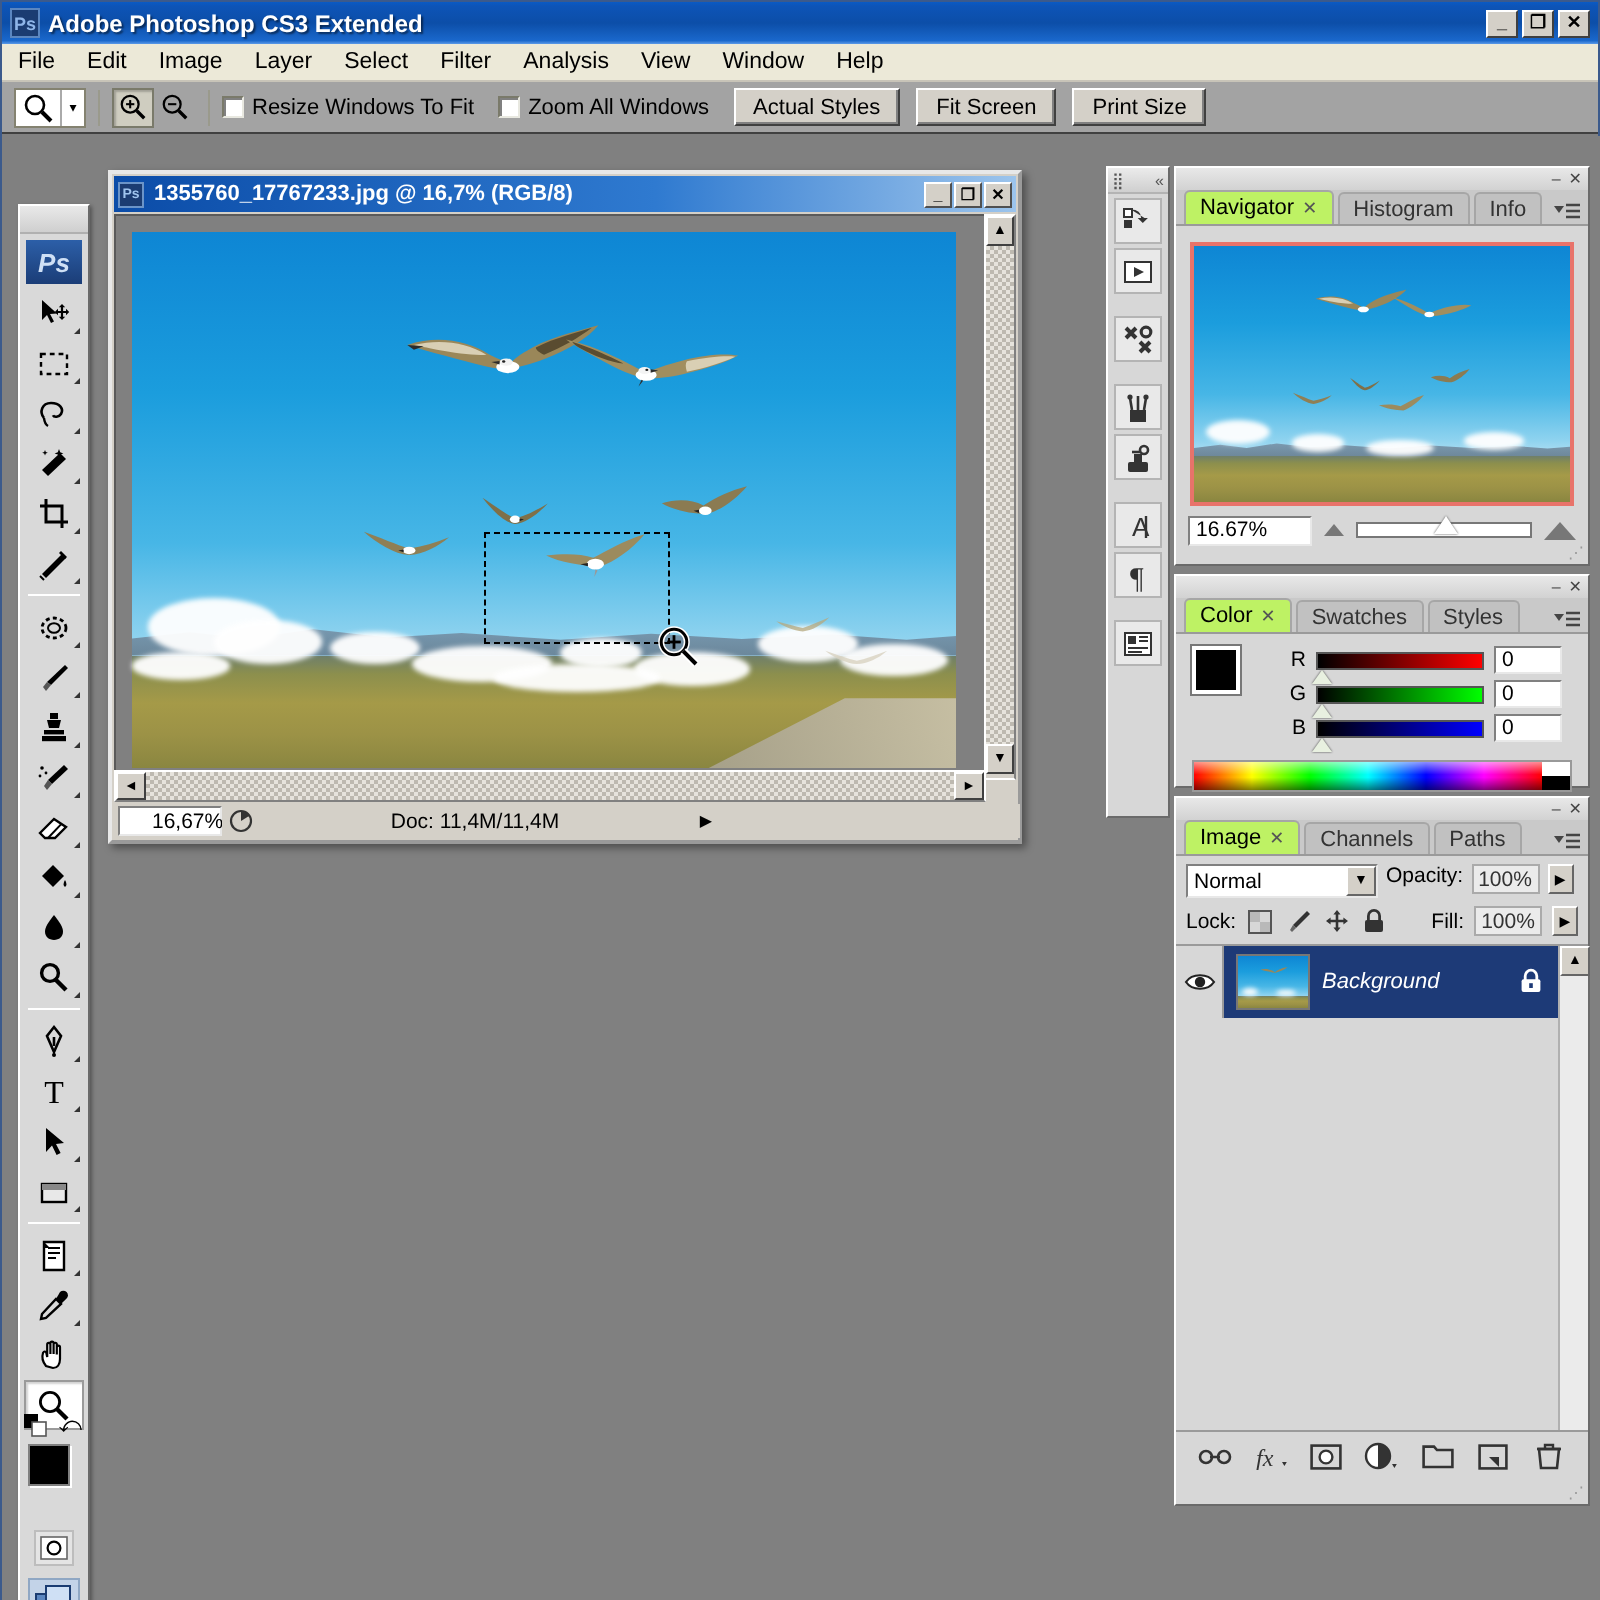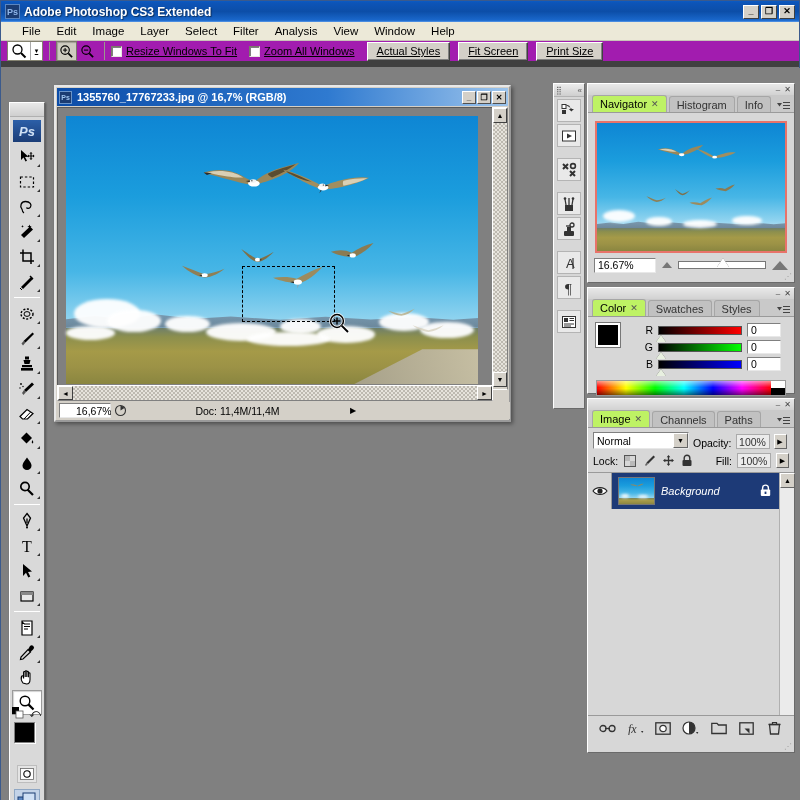--- a/index.html
+++ b/index.html
@@ -30,30 +30,29 @@
   .win-btn {
     width:16px; height:14px; background:#d4d0c8; border:1px solid #fff;
     border-right-color:#404040; border-bottom-color:#404040;
     display:flex; align-items:center; justify-content:center; font-size:9px;
     font-family:"Liberation Sans", sans-serif; color:#000; line-height:1;
   }
 
   
   .menubar {
     height:19px; background:#ece9d8; display:flex; align-items:center;
-    padding-left:13px; border-bottom:1px solid #c8c4b8;
+    padding-left:0; border-bottom:1px solid #c8c4b8;
   }
   .menu-item { padding:2px 8px; font-size:11.5px; color:#000; }
 
   
   .optionsbar {
-    height:26px; background:#a21caf; display:flex; align-items:center;
+    height:26px; background:#a3a3a3; display:flex; align-items:center;
     padding-left:6px; gap:0px;
-    border-bottom:6px solid #404040;
-    text-decoration:underline;
+    border-bottom:1px solid #404040;
   }
   .opt-toolbox {
     width:36px; height:20px; display:flex; border:1px solid #848270; background:#fff;
   }
   .opt-tool-ico { width:22px; height:18px; display:flex; align-items:center; justify-content:center; }
   .opt-tool-arrow { width:12px; border-left:1px solid #aaa; display:flex; align-items:center; justify-content:center; font-size:7px; }
   .sep-v { width:1px; height:18px; background:#9a9a8c; margin:0 6px; }
   .zbtn {
     width:21px; height:20px; display:flex; align-items:center; justify-content:center;
     border:1px solid transparent;
@@ -240,21 +239,21 @@
   .cp-val { width:34px; height:14px; background:#fff; border:1px solid #808080;
             border-right-color:#e8e8e8; border-bottom-color:#e8e8e8; font-size:10.5px;
             display:flex; align-items:center; padding-left:3px; }
   .cp-spectrum { margin:2px 8px 6px; height:16px; display:flex; border:1px solid #999; }
   .spec-main { flex:1; background:linear-gradient(to right,#ff0000,#ffff00,#00ff00,#00ffff,#0000ff,#ff00ff,#ff0000); position:relative; }
   .spec-main:after { content:''; position:absolute; inset:0;
                      background:linear-gradient(to bottom,rgba(255,255,255,.55),rgba(255,255,255,0) 45%,rgba(0,0,0,0) 55%,rgba(0,0,0,.5)); }
   .spec-bw { width:14px; display:flex; flex-direction:column; }
 
   
-  .lay-row1 { display:flex; align-items:flex-end; padding:4px 5px 2px; gap:4px; }
+  .lay-row1 { display:flex; align-items:flex-start; padding:4px 5px 2px; gap:4px; }
   .blend-sel { width:96px; height:17px; background:#fff; border:1px solid #808080;
                border-right-color:#e8e8e8; border-bottom-color:#e8e8e8;
                display:flex; align-items:center; font-size:10.5px; padding-left:3px; }
   .blend-arrow { margin-left:auto; width:15px; height:15px; background:#d4d0c8;
                  border:1px solid #fff; border-right-color:#666; border-bottom-color:#666;
                  display:flex; align-items:center; justify-content:center; font-size:7px; }
   .lbl { font-size:10.5px; }
   .num-field { width:34px; height:15px; background:#ebebeb; border:1px solid #aaa;
                font-size:10.5px; display:flex; align-items:center; justify-content:center; color:#333; }
   .stepper { width:13px; height:15px; background:#d4d0c8; border:1px solid #fff;

